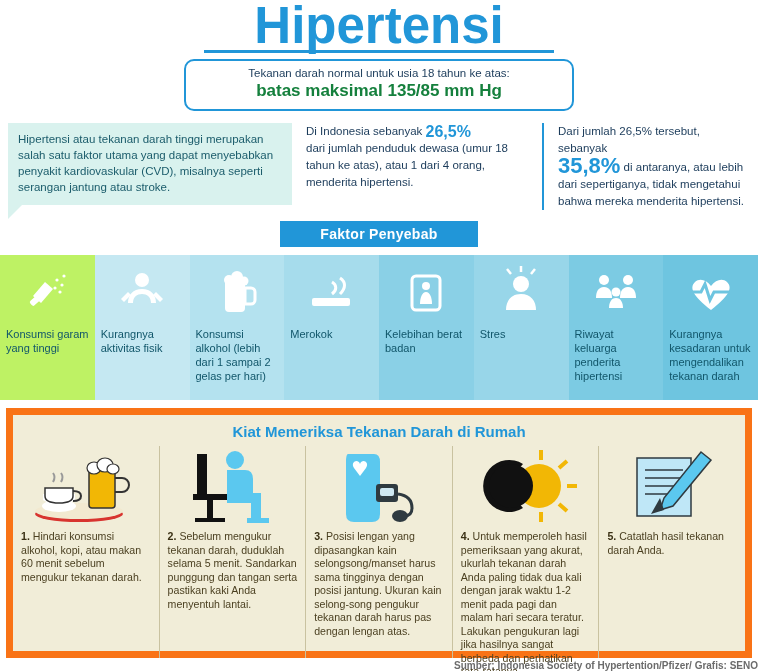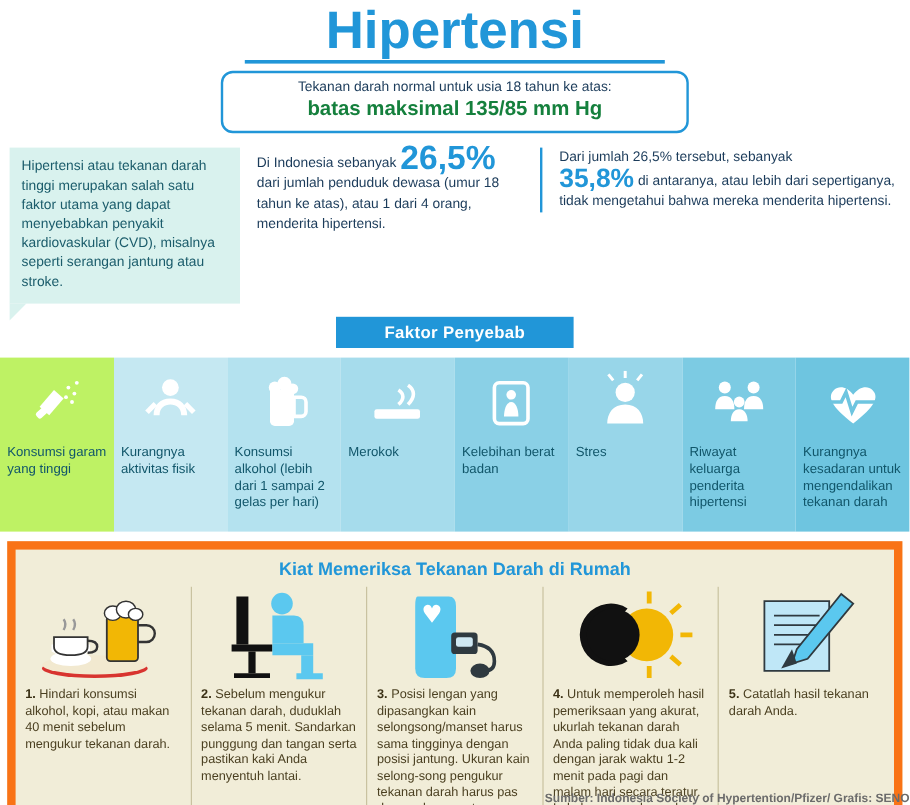--- a/index.html
+++ b/index.html
@@ -9,21 +9,21 @@
     font-family:"Liberation Sans", sans-serif;
     color:#1b3b5a;
     overflow:hidden;
     position:relative;
   }
   .page{position:relative;width:758px;height:671px;}
 
   
   .title{
     text-align:center;
-    font-size:44px;
+    font-size:51px;
     font-weight:bold;
     color:#2196d8;
     letter-spacing:0px;
     margin:2px 0 0 0;
     line-height:48px;
   }
   .title-rule{
     width:350px;height:3px;background:#2196d8;margin:0 auto 6px auto;
   }
   .subbox{
@@ -40,21 +40,21 @@
 
   
   .info-row{
     display:flex;
     align-items:flex-start;
     margin-top:12px;
     padding:0 8px;
     box-sizing:border-box;
   }
   .info-left{
-    width:192px;
+    width:284px;
     background:#d9f2ee;
     color:#1b5c6b;
     font-size:11.5px;
     line-height:16px;
     padding:8px 10px 10px 10px;
     box-sizing:border-box;
     position:relative;
   }
   .info-left:after{
     content:"";position:absolute;left:0;bottom:-14px;
@@ -62,21 +62,21 @@
     border-bottom:14px solid transparent;
   }
   .info-mid{
     width:250px;
     padding:0 14px;
     box-sizing:border-box;
     font-size:11.5px;
     line-height:17px;
     color:#1b3b5a;
   }
-  .info-mid .big{font-size:28px;font-weight:bold;color:#2196d8;vertical-align:-2px;}
+  .info-mid .big{font-size:16px;font-weight:bold;color:#2196d8;vertical-align:-2px;}
   .info-right{
     flex:1;
     padding-left:14px;
     box-sizing:border-box;
     border-left:2px solid #2196d8;
     font-size:11.5px;
     line-height:17px;
     color:#1b3b5a;
   }
   .info-right .big{font-size:22px;font-weight:bold;color:#2196d8;vertical-align:-2px;}
@@ -322,21 +322,21 @@
             <path d="M14 40 h28 v8 q0 7 -14 7 t-14 -7z" fill="#ffffff" stroke="#333" stroke-width="1.5"></path>
             <path d="M42 43 q8 0 8 5 t-8 5" fill="none" stroke="#333" stroke-width="2"></path>
             <path d="M22 34 q3 -5 0 -9 M30 34 q3 -5 0 -9" stroke="#999" stroke-width="2" fill="none"></path>
             <rect x="58" y="22" width="26" height="38" rx="3" fill="#f2b705" stroke="#333" stroke-width="1.5"></rect>
             <path d="M84 30 h7 a5 5 0 0 1 0 14 h-7" fill="none" stroke="#333" stroke-width="2"></path>
             <ellipse cx="63" cy="20" rx="7" ry="6" fill="#ffffff" stroke="#333" stroke-width="1.2"></ellipse>
             <ellipse cx="74" cy="17" rx="8" ry="7" fill="#ffffff" stroke="#333" stroke-width="1.2"></ellipse>
             <ellipse cx="82" cy="21" rx="6" ry="5" fill="#ffffff" stroke="#333" stroke-width="1.2"></ellipse>
           </svg>
         </div>
-        <span class="num">1.</span><span> Hindari konsumsi alkohol, kopi, atau makan 40 menit sebelum mengukur tekanan darah.</span>
+        <span class="num">1.</span><span> Hindari konsumsi alkohol, kopi, atau makan 60 menit sebelum mengukur tekanan darah.</span>
       </div>
 
       <div class="tip">
         <div class="tip-icon">
           <svg width="110" height="78" viewBox="0 0 110 78">
             <path d="M20 8 h10 v40 h-10z" fill="#111"></path>
             <path d="M16 48 h34 v6 h-34z" fill="#111"></path>
             <path d="M30 54 h6 v18 h-6z" fill="#111"></path>
             <path d="M18 72 h30 v4 h-30z" fill="#111"></path>
             <circle cx="58" cy="14" r="9" fill="#5bc8ef"></circle>

